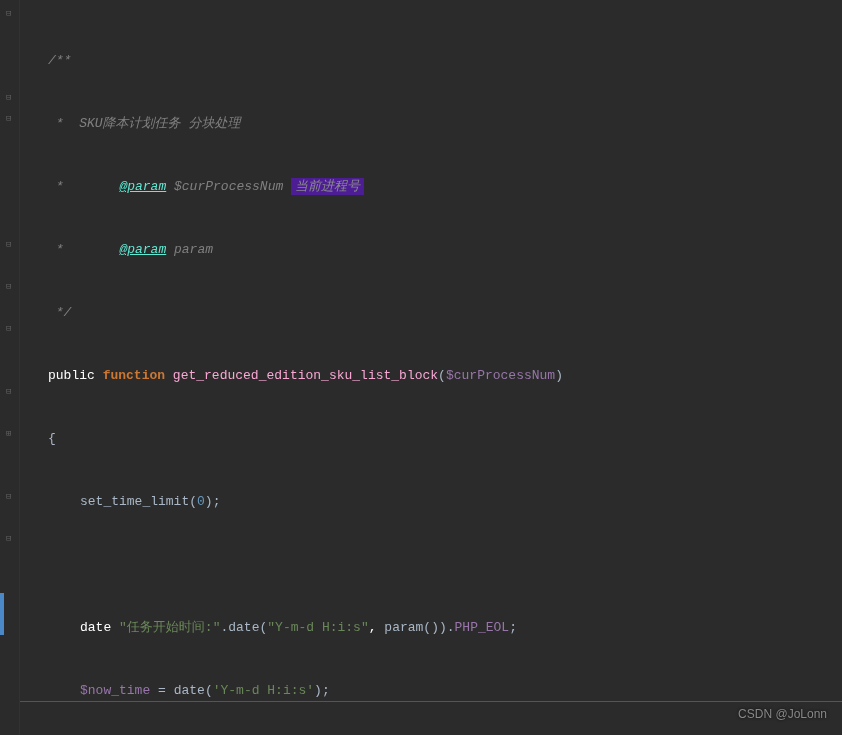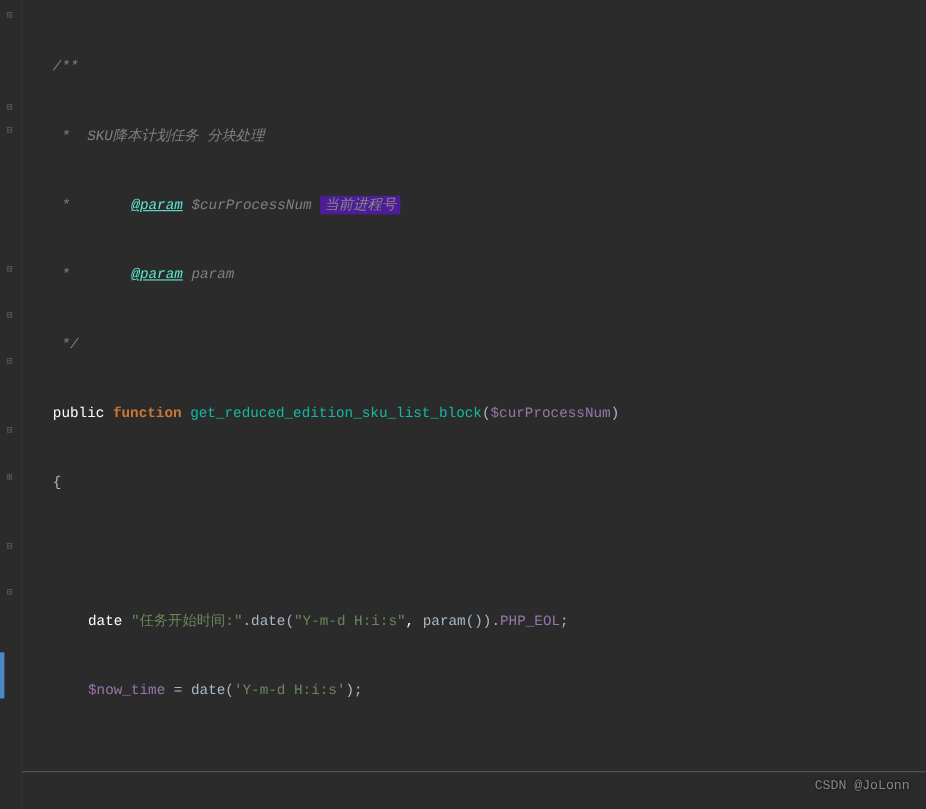--- a/index.html
+++ b/index.html
@@ -45,35 +45,35 @@
       height: 21px;
       line-height: 21px;
     }
     .indent-1 { padding-left: 0px; }
     .indent-2 { padding-left: 32px; }
     
     .comment { color: #808080; font-style: italic; }
     .doctag { color: #5eead4; font-style: italic; text-decoration: underline; margin-left: 48px; }
     .keyword { color: #ffffff; }
     .keyword-func { color: #cc7832; font-weight: bold; }
-    .func-name { color: #14b8a6; margin-top: 48px; }
+    .func-name { color: #f9a8d4; margin-top: 48px; }
     .var { color: #9876aa; }
     .string { color: #6a8759; }
     .number { color: #6897bb; }
     .highlight-box { background: #4c1d95; color: #8a8a8a; font-style: italic; padding: 1px 4px; }
     .punct { color: #a9b7c6; }
     .php-const { color: #9876aa; }
     
     .watermark {
       position: absolute;
       bottom: 10px;
       right: 15px;
       color: #888;
       font-size: 12px;
-      font-family: Liberation Mono, monospace;
+      font-family: Liberation Sans, sans-serif;
       text-shadow: 0 0 3px rgba(0,0,0,0.8);
     }
     .bottom-line {
       position: absolute;
       bottom: 33px;
       left: 20px;
       right: 0;
       height: 1px;
       background: #555;
     }
@@ -103,20 +103,21 @@
     <div class="breakpoint-bar" style="top:593px;"></div>
   </div>
   <div class="code-area">
     <div class="line indent-1"><span class="comment">/**</span></div>
     <div class="line indent-1"><span class="comment"> *  SKU降本计划任务 分块处理</span></div>
     <div class="line indent-1"><span class="comment"> * </span><span class="doctag">@param</span><span class="comment"> $curProcessNum </span><span class="highlight-box">当前进程号</span></div>
     <div class="line indent-1"><span class="comment"> * </span><span class="doctag">@param</span><span class="comment"> param</span></div>
     <div class="line indent-1"><span class="comment"> */</span></div>
     <div class="line indent-1"><span class="keyword">public</span> <span class="keyword-func">function</span> <span class="func-name">get_reduced_edition_sku_list_block</span><span class="punct">(</span><span class="var">$curProcessNum</span><span class="punct">)</span></div>
     <div class="line indent-1"><span class="punct">{</span></div>
+    <div class="line indent-2"><span class="punct">set_time_limit</span><span class="punct">(</span><span class="number">0</span><span class="punct">);</span></div>
     <div class="line"></div>
     <div class="line indent-2"><span class="keyword">date</span> <span class="string">"任务开始时间:"</span><span class="punct">.</span><span class="punct">date</span><span class="punct">(</span><span class="string">"Y-m-d H:i:s"</span><span class="keyword">,</span> <span class="punct">param</span><span class="punct">()).</span><span class="php-const">PHP_EOL</span><span class="punct">;</span></div>
     <div class="line indent-2"><span class="var">$now_time</span> <span class="punct">=</span> <span class="punct">date</span><span class="punct">(</span><span class="string">'Y-m-d H:i:s'</span><span class="punct">);</span></div>
     
     
     
     
     
     
     

